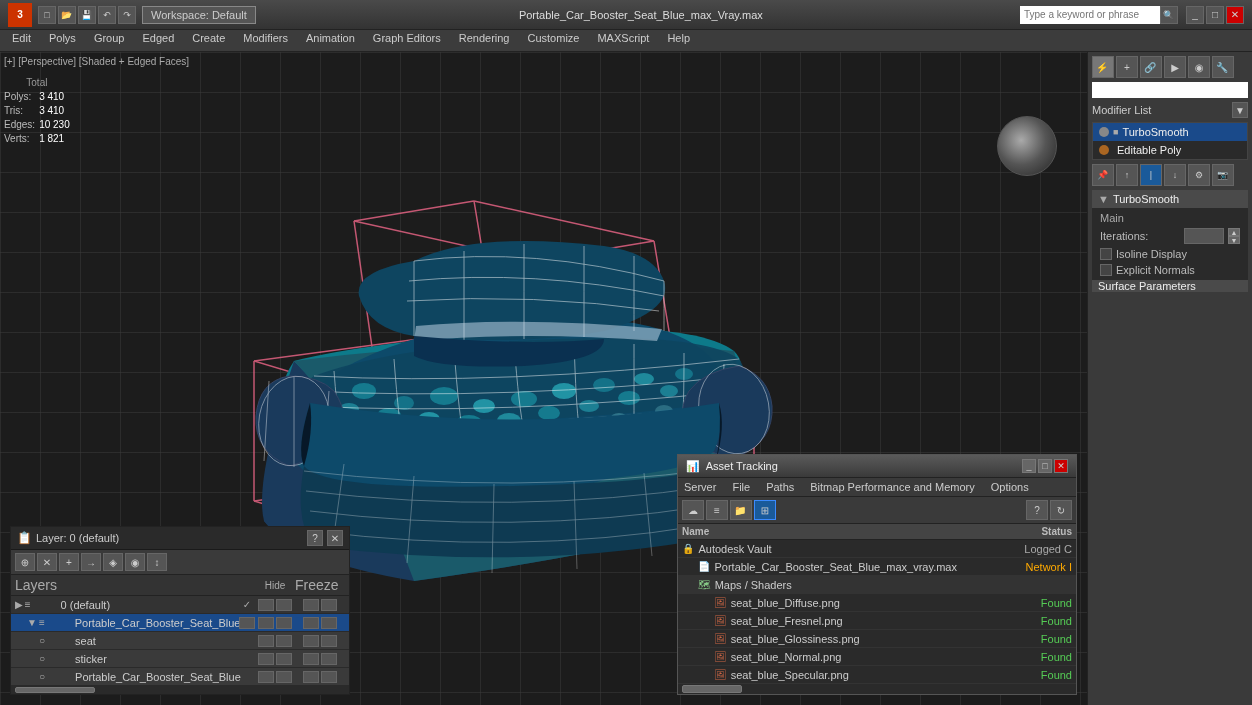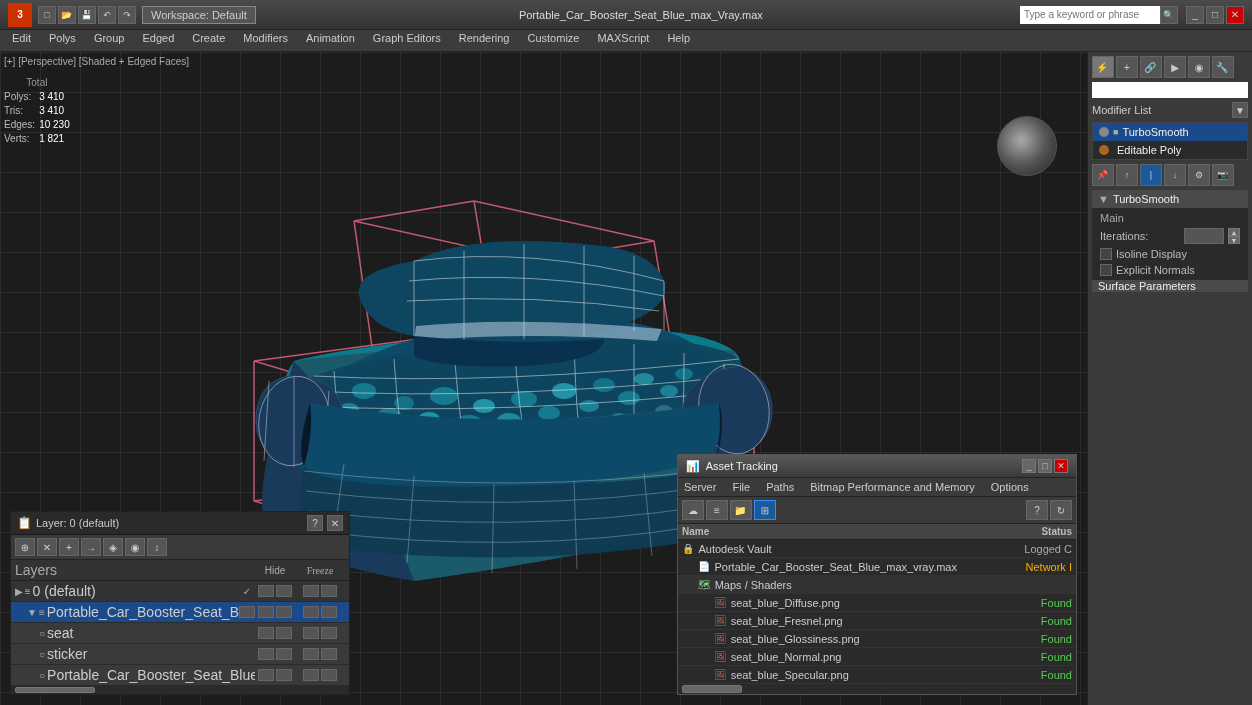--- a/index.html
+++ b/index.html
@@ -207,31 +207,31 @@
       cursor: pointer; display: flex; align-items: center; justify-content: center;
       font-size: 10px; color: #ccc;
     }
 
     .layer-header {
       display: flex; align-items: center; padding: 2px 4px;
       background: #333; border-bottom: 1px solid #222;
     }
     .layer-header-name { flex: 1; font-size: 14px; color: #aaa; }
     .layer-header-hide { width: 40px; font-size: 10px; color: #aaa; text-align: center; }
-    .layer-header-freeze { width: 50px; font-size: 10px; color: #aaa; text-align: center; font-family: Liberation Serif, serif; }
+    .layer-header-freeze { width: 50px; font-size: 14px; color: #aaa; text-align: left; }
 
     .layer-item {
       display: flex; align-items: center; padding: 2px 4px;
       border-bottom: 1px solid #2a2a2a; min-height: 18px;
     }
     .layer-item.selected { background: #1a4a8a; }
     .layer-item.default-layer { background: #333; }
     .layer-indent { width: 12px; }
     .layer-icon { font-size: 10px; color: #aaa; margin-right: 2px; }
-    .layer-name { flex: 1; font-size: 14px; color: #ccc; white-space: nowrap; overflow: hidden; }
+    .layer-name { flex: 1; font-size: 11px; color: #ccc; white-space: nowrap; overflow: hidden; margin-left: 28px; }
     .layer-check { width: 16px; text-align: center; color: #aaa; font-size: 10px; }
     .layer-hide-col { width: 40px; display: flex; gap: 2px; justify-content: center; }
     .layer-freeze-col { width: 50px; display: flex; gap: 2px; justify-content: center; }
     .col-indicator { width: 16px; height: 12px; background: #555; border: 1px solid #666; cursor: pointer; }
 
     .layer-scrollbar { height: 8px; background: #2a2a2a; display: flex; align-items: center; padding: 0 4px; }
 
     
     #asset-tracking {
       position: absolute;

